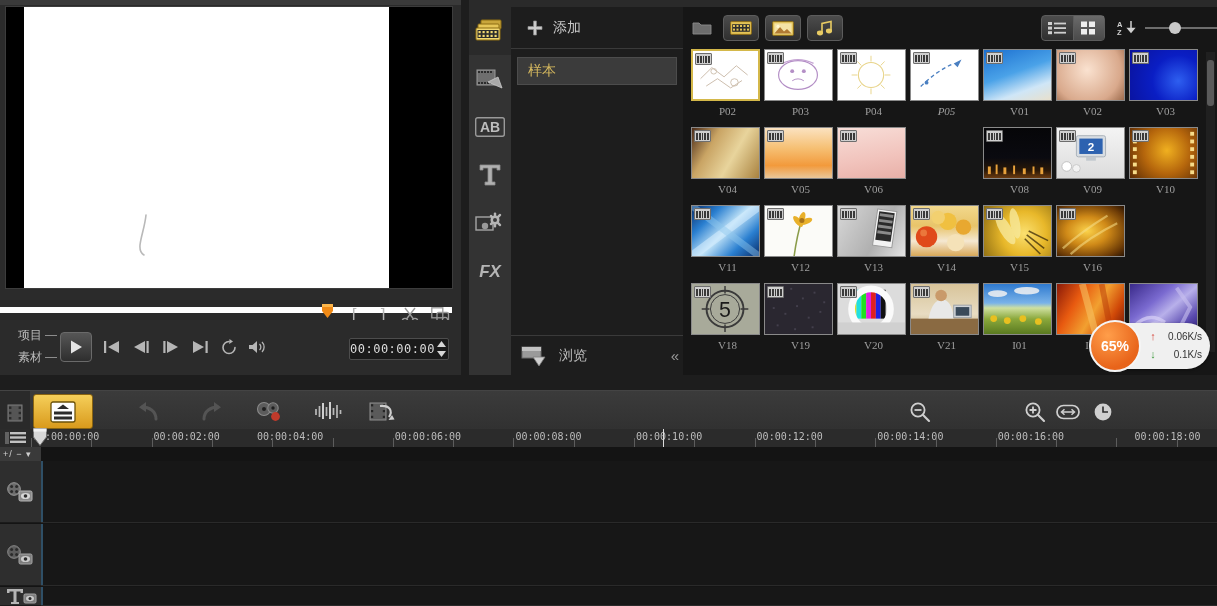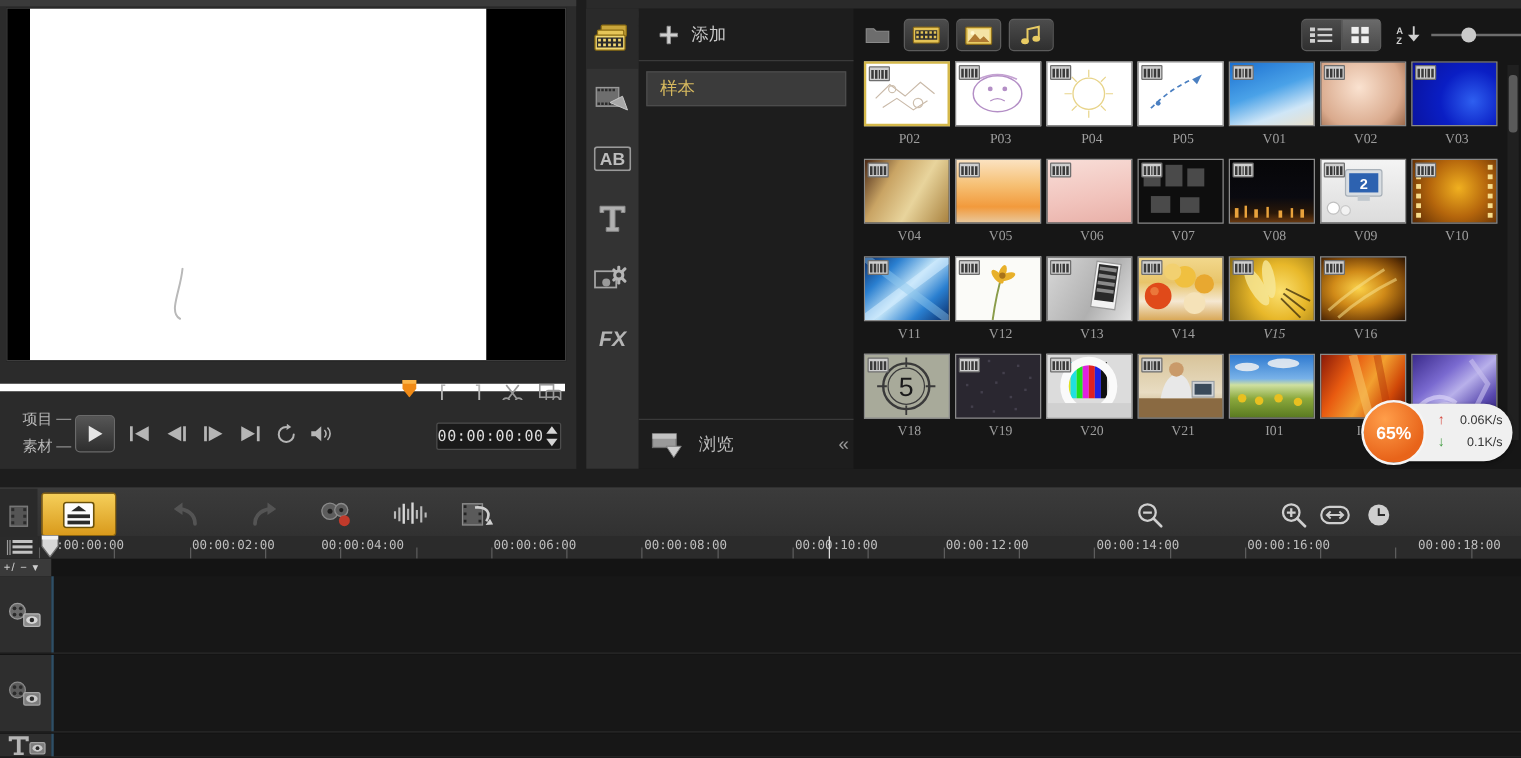--- a/index.html
+++ b/index.html
@@ -642,21 +642,21 @@
                 <div class="film-badge">
                   <i></i>
                   <i></i>
                   <i></i>
                   <i></i>
                   <i></i>
                 </div>
               </div>
               <div class="thumb-label">P04</div>
             </div>
-            <div class="thumb-cell" style="left: 219px; top: 0px;">
+            <div class="thumb-cell" style="left: 219px; top: 0px; font-style: italic;">
               <div class="thumb-img" style="background: rgb(255, 255, 255);">
                 <svg width="100%" height="100%" viewBox="0 0 69 52" preserveAspectRatio="none" style="position:absolute;left:0;top:0">
                   <path d="M10 38 Q26 22 44 14" stroke="#4a7fc1" fill="none" stroke-width="1.4" stroke-dasharray="4 3"></path>
                   <path d="M44 14 L52 10 L48 18 Z" fill="#4a7fc1"></path>
                   <circle cx="16" cy="34" r="2" fill="#4a7fc1"></circle>
                 </svg>
                 <div class="film-badge">
                   <i></i>
                   <i></i>
                   <i></i>
@@ -730,41 +730,20 @@
               <div class="thumb-img" style="background: linear-gradient(170deg, rgb(248, 222, 216) 0%, rgb(241, 195, 188) 60%, rgb(232, 176, 168) 100%);">
                 <div class="film-badge">
                   <i></i>
                   <i></i>
                   <i></i>
                   <i></i>
                   <i></i>
                 </div>
               </div>
               <div class="thumb-label">V06</div>
-            </div>
-            <div class="thumb-cell" style="left: 219px; top: 78px;">
-              <div class="thumb-img" style="background: rgb(14, 14, 14);">
-                <svg width="100%" height="100%" viewBox="0 0 69 52" preserveAspectRatio="none" style="position:absolute;left:0;top:0">
-                  <g fill="#6a6a6a" opacity="0.65">
-                    <rect x="4" y="6" width="14" height="16"></rect>
-                    <rect x="22" y="4" width="14" height="18"></rect>
-                    <rect x="40" y="7" width="14" height="15"></rect>
-                    <rect x="10" y="30" width="16" height="14"></rect>
-                    <rect x="34" y="31" width="16" height="13"></rect>
-                  </g>
-                </svg>
-                <div class="film-badge">
-                  <i></i>
-                  <i></i>
-                  <i></i>
-                  <i></i>
-                  <i></i>
-                </div>
-              </div>
-              <div class="thumb-label">V07</div>
             </div>
             <div class="thumb-cell" style="left: 292px; top: 78px;">
               <div class="thumb-img" style="background: linear-gradient(rgb(6, 6, 8) 0%, rgb(10, 10, 16) 60%, rgb(42, 24, 8) 85%, rgb(107, 58, 16) 100%);">
                 <svg width="100%" height="100%" viewBox="0 0 69 52" preserveAspectRatio="none" style="position:absolute;left:0;top:0">
                   <g fill="#e8a23c">
                     <rect x="4" y="40" width="3" height="8"></rect>
                     <rect x="12" y="38" width="2" height="10"></rect>
                     <rect x="20" y="41" width="3" height="7"></rect>
                     <rect x="30" y="39" width="2" height="9"></rect>
                     <rect x="40" y="42" width="3" height="6"></rect>
@@ -904,21 +883,21 @@
                 <div class="film-badge">
                   <i></i>
                   <i></i>
                   <i></i>
                   <i></i>
                   <i></i>
                 </div>
               </div>
               <div class="thumb-label">V14</div>
             </div>
-            <div class="thumb-cell" style="left: 292px; top: 156px; font-style: italic;">
+            <div class="thumb-cell" style="left: 292px; top: 156px;">
               <div class="thumb-img" style="background: radial-gradient(circle at 60% 55%, rgb(251, 224, 112) 0%, rgb(232, 184, 42) 45%, rgb(138, 106, 18) 100%);">
                 <svg width="100%" height="100%" viewBox="0 0 69 52" preserveAspectRatio="none" style="position:absolute;left:0;top:0">
                   <g stroke="#3a2a08" stroke-width="1.6" opacity="0.75">
                     <path d="M44 30 L62 44"></path>
                     <path d="M42 34 L58 50"></path>
                     <path d="M46 26 L66 36"></path>
                   </g>
                   <g fill="#f7e89a" opacity="0.8">
                     <ellipse cx="22" cy="24" rx="6" ry="18" transform="rotate(-30 22 24)"></ellipse>
                     <ellipse cx="32" cy="18" rx="5" ry="16" transform="rotate(-10 32 18)"></ellipse>

